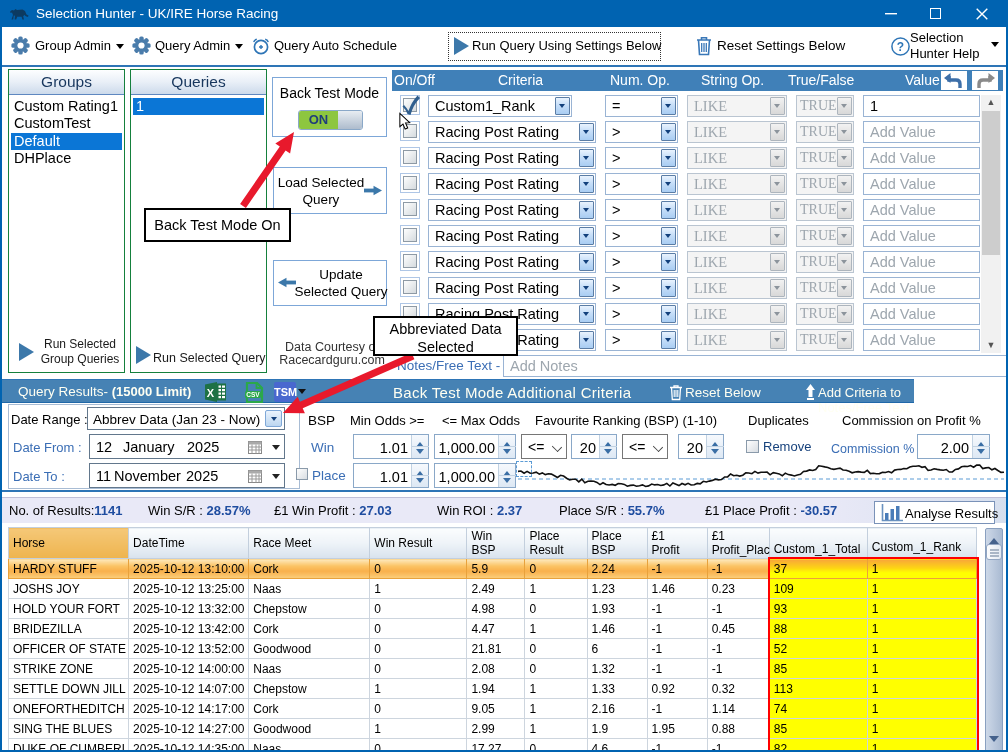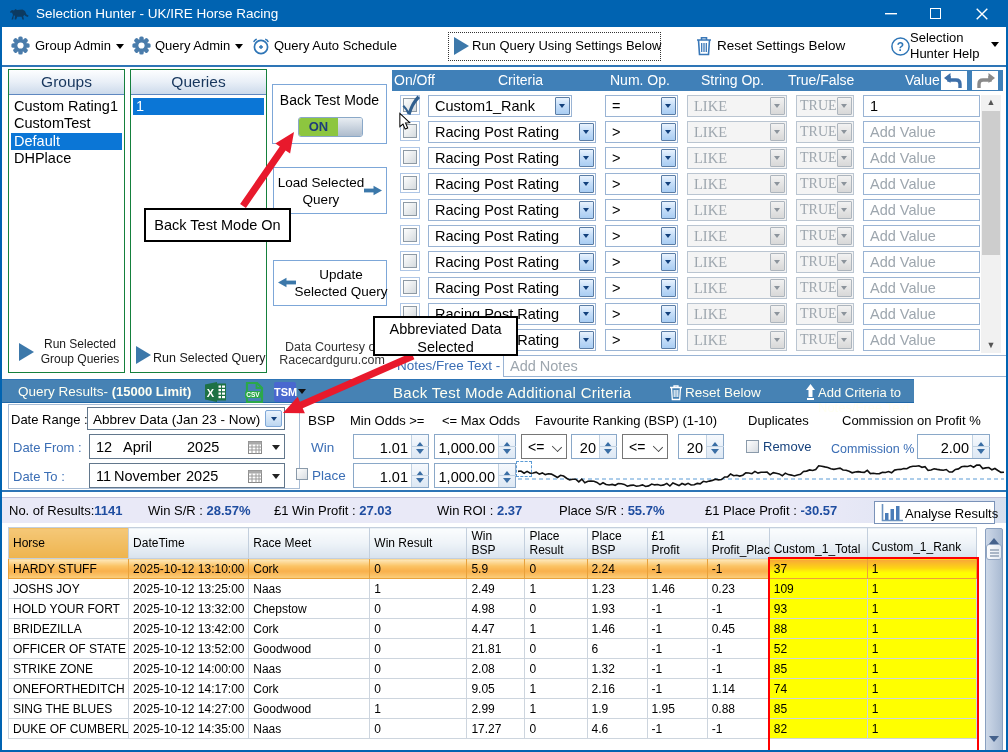--- a/index.html
+++ b/index.html
@@ -131,21 +131,21 @@
  <div class="runbtn" style="left:30px;top:267px;width:82px;line-height:15px">Run Selected<br>Group Queries</div>
 </div>
 
 <div class="panel" style="left:130px;top:69px;width:137px;height:304px">
  <div class="panel-h">Queries</div>
  <div class="list-item list-first sel">1</div>
  <div class="play" style="left:5px;top:276px"></div>
  <div class="runbtn" style="left:22px;top:280px;width:116px;text-align:left;font-size:12.5px">Run Selected Query</div>
 </div>
 
-<div class="btnbox" style="left:272px;top:84px;width:115px;height:60px">
+<div class="btnbox" style="left:272px;top:77px;width:115px;height:60px">
  <div style="margin-top:7px;font-size:14px">Back Test Mode</div>
  <div class="abs" style="left:25px;top:32px;width:65px;height:20px;border:1px solid #8aa8c8;border-radius:3px;overflow:hidden">
    <div class="abs" style="left:0;top:0;width:39px;height:18px;background:#8dc63f;color:#1f3d7a;font-weight:bold;font-size:13px;line-height:18px">ON</div>
    <div class="abs" style="left:39px;top:0;width:24px;height:18px;background:linear-gradient(#e8edf2,#aebccd)"></div>
  </div>
 </div>
 <div class="btnbox" style="left:273px;top:167px;width:114px;height:47px">
  <div class="abs" style="left:0;top:6px;width:94px;line-height:17px">Load Selected<br>Query</div>
  <svg class="ic" style="left:90px;top:14px" width="18" height="17" viewBox="0 0 17 16">
       <path d="M0 8h9V3.5L17 8l-8 4.5V8z" fill="#3c78aa"></path>
@@ -458,21 +458,21 @@
  <div class="abs" style="left:9px;top:9px;color:#000">Date Range :</div>
  <div class="abs" style="left:85px;top:4px;width:198px;height:23px;border:1px solid #62778c;background:#fff">
    <div class="abs" style="left:5px;top:4px;font-size:13.5px;white-space:nowrap">Abbrev Data (Jan 23 - Now)</div>
    <div class="abs" style="right:2px;top:2px;width:17px;height:17px;border:1px solid #7fa8d8;background:linear-gradient(#eaf3fd,#bcd6f0);border-radius:2px">
         <div class="abs" style="left:5px;top:6px;border:3.5px solid transparent;border-top:4.5px solid #12407c"></div>
       </div>
  </div>
  <div class="abs" style="left:11px;top:37px"><span class="bluetxt">Date From :</span></div>
  <div class="abs" style="left:87px;top:31px;width:196px;height:25px;border:1px solid #62778c;background:#fff">
    <span class="abs" style="left:6px;top:4px;font-size:14.5px">12</span>
-      <span class="abs" style="left:33px;top:4px;font-size:14.5px">April</span>
+      <span class="abs" style="left:33px;top:4px;font-size:14.5px">January</span>
       <span class="abs" style="left:97px;top:4px;font-size:14.5px">2025</span>
    <svg class="ic" style="right:22px;top:5px" width="14" height="14" viewBox="0 0 14 14">
         <rect x="0.5" y="1.5" width="13" height="12" fill="#fff" stroke="#888"></rect>
         <rect x="0.5" y="1.5" width="13" height="3" fill="#aaa"></rect>
         <g stroke="#999">
           <path d="M4 4.5v9M8 4.5v9M11 4.5v9M0.5 7h13M0.5 10h13"></path>
         </g>
       </svg>
    <div class="abs" style="right:4px;top:10px;border:4.5px solid transparent;border-top:5.5px solid #222"></div>
  </div>
@@ -684,20 +684,33 @@
         <td>0</td>
         <td>2.08</td>
         <td>0</td>
         <td>1.32</td>
         <td>-1</td>
         <td>-1</td>
         <td class="y">85</td>
         <td class="y">1</td>
       </tr>
  <tr>
+        <td>SETTLE DOWN JILL</td>
+        <td>2025-10-12 14:07:00</td>
+        <td>Chepstow</td>
+        <td>1</td>
+        <td>1.94</td>
+        <td>1</td>
+        <td>1.33</td>
+        <td>0.92</td>
+        <td>0.32</td>
+        <td class="y">113</td>
+        <td class="y">1</td>
+      </tr>
+ <tr>
         <td>ONEFORTHEDITCH</td>
         <td>2025-10-12 14:17:00</td>
         <td>Cork</td>
         <td>0</td>
         <td>9.05</td>
         <td>1</td>
         <td>2.16</td>
         <td>-1</td>
         <td>1.14</td>
         <td class="y">74</td>

